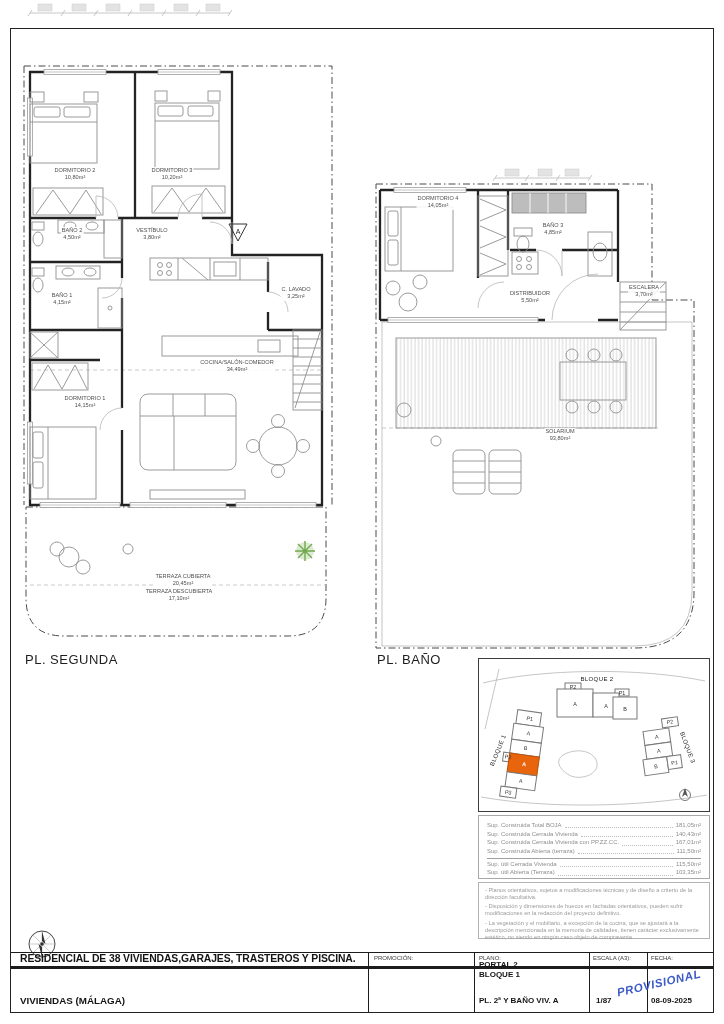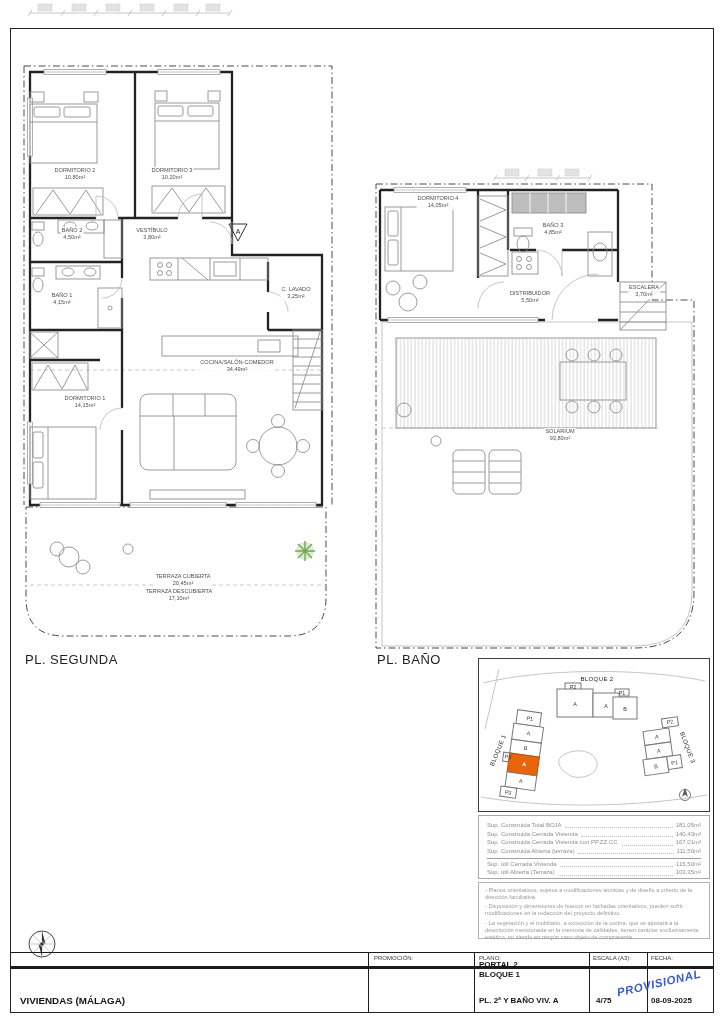--- a/index.html
+++ b/index.html
@@ -481,26 +481,27 @@
     <p>- La vegetación y el mobiliario, a excepción de la cocina, que se ajustará a la descripción mencionada en la memoria de calidades, tienen carácter exclusivamente estético, no siendo en ningún caso objeto de compraventa.</p>
   </div>
 
   <div class="hline" style="top:952px;height:1px"></div>
   <div class="hline" style="top:966px;height:2.6px"></div>
   <div class="vline" style="left:368px"></div>
   <div class="vline" style="left:474px"></div>
   <div class="vline" style="left:589px"></div>
   <div class="vline" style="left:647px"></div>
 
+  <span class="tb big" style="left:20px;top:953px">RESIDENCIAL DE 38 VIVIENDAS,GARAJES, TRASTEROS Y PISCINA.</span>
   <span class="tb small" style="left:374px;top:955px">PROMOCIÓN:</span>
   <span class="tb small" style="left:479px;top:955px">PLANO:</span>
   <span class="tb small" style="left:593px;top:955px">ESCALA (A3):</span>
   <span class="tb small" style="left:651px;top:955px">FECHA:</span>
 
   <span class="tb mid" style="left:479px;top:970px">BLOQUE 1</span>
   <span class="tb mid" style="left:479px;top:960px">PORTAL 2</span>
   <span class="tb mid" style="left:479px;top:996px">PL. 2ª Y BAÑO VIV. A</span>
-  <span class="tb mid" style="left:596px;top:996px">4/75</span>
+  <span class="tb mid" style="left:596px;top:996px">1/87</span>
   <span class="tb mid" style="left:651px;top:996px">08-09-2025</span>
   <span class="tb loc" style="left:20px;top:995px">VIVIENDAS (MÁLAGA)</span>
 
   <div class="stamp" style="color: rgb(61, 92, 197);">PROVISIONAL</div>
 </div>
 
 </body></html>

